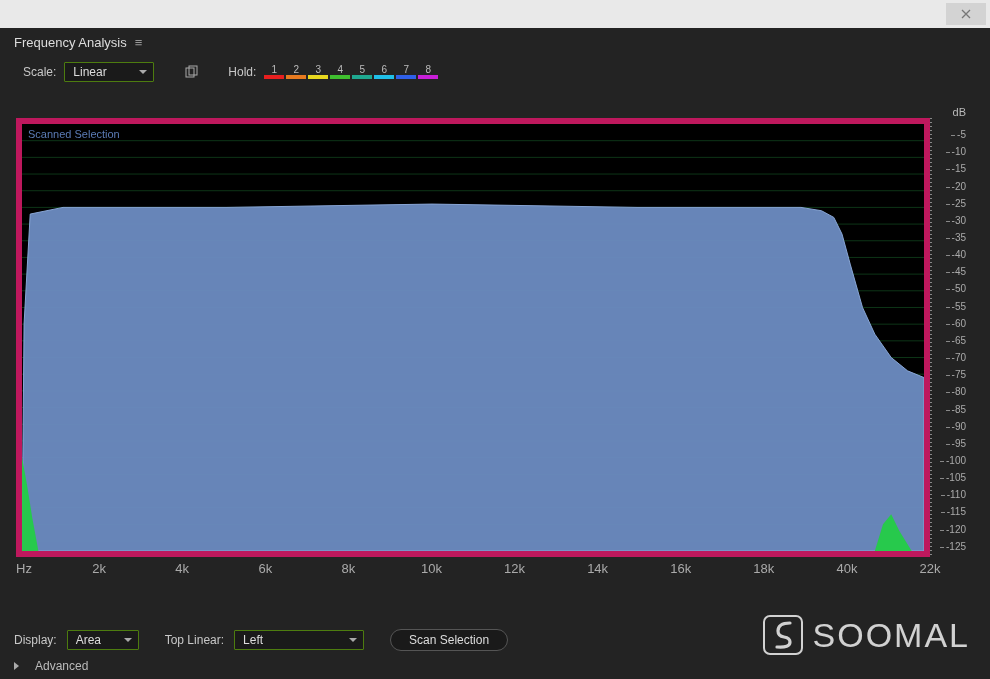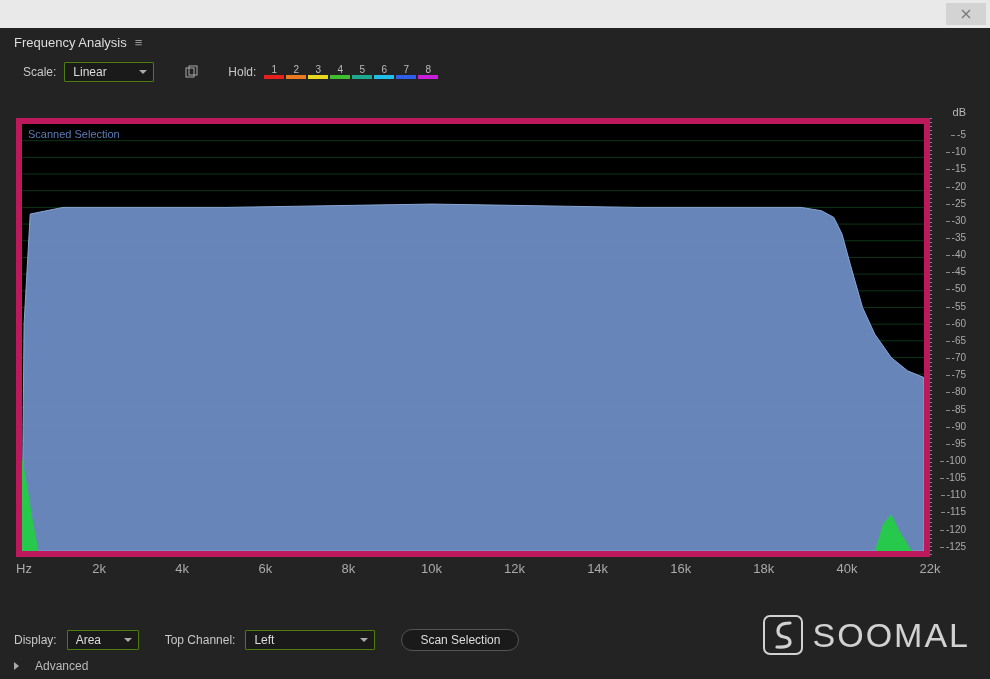--- a/index.html
+++ b/index.html
@@ -370,21 +370,21 @@
       <div class="tick-x" style="left: 100%;">22k</div>
     </div>
 </div>
 
 <div class="bottom-controls">
   <label>Display:</label>
   <div class="select" style="min-width:72px">
     <span>Area</span>
   </div>
   <div style="width:6px"></div>
-  <label>Top Channel:</label>
+  <label>Top Linear:</label>
   <div class="select" style="min-width:130px">
     <span>Left</span>
   </div>
   <div style="width:6px"></div>
   <div class="pill-btn">
     <span>Scan Selection</span>
   </div>
 </div>
 
 <div class="advanced-row">

